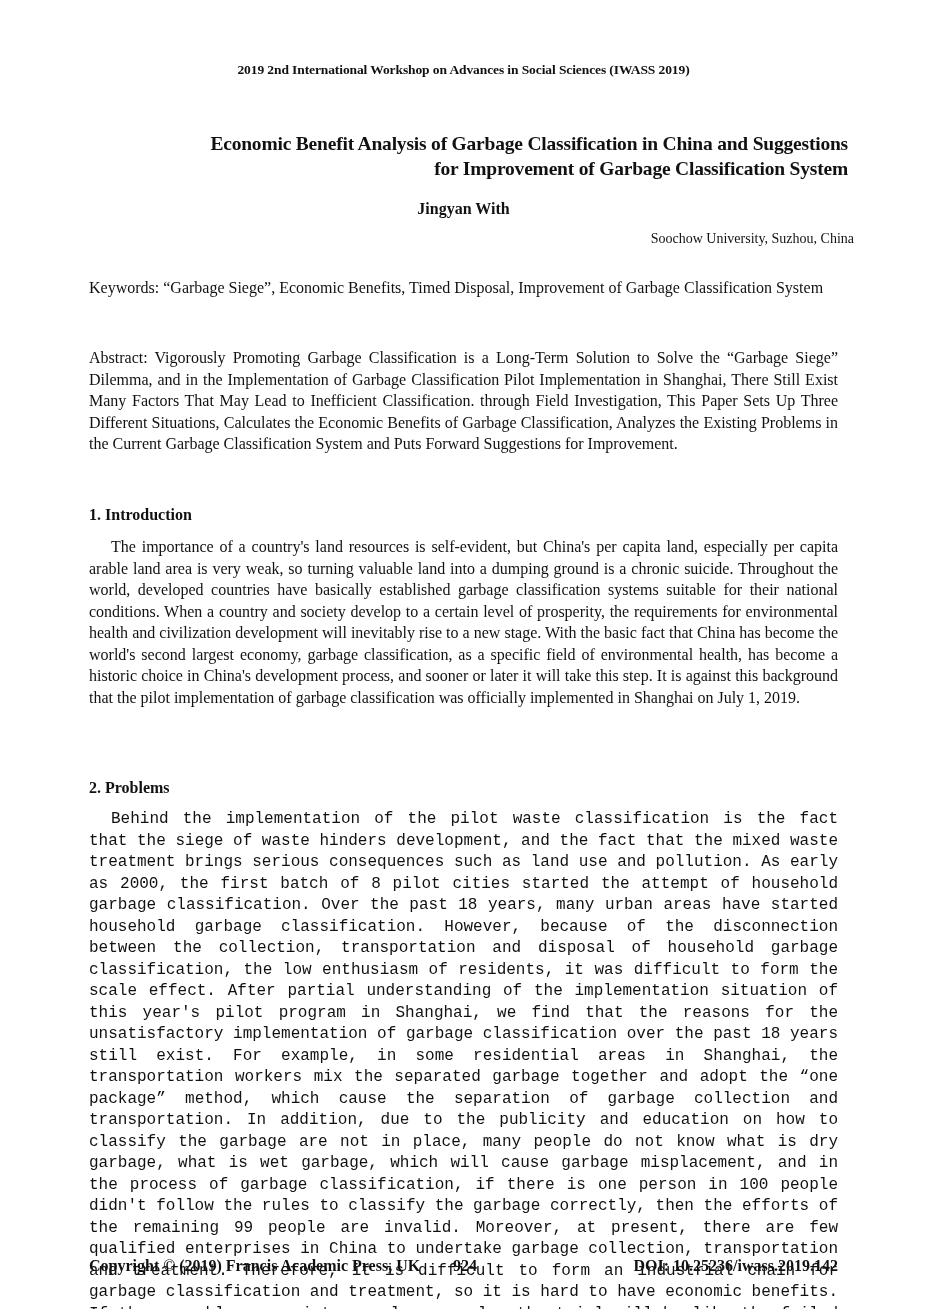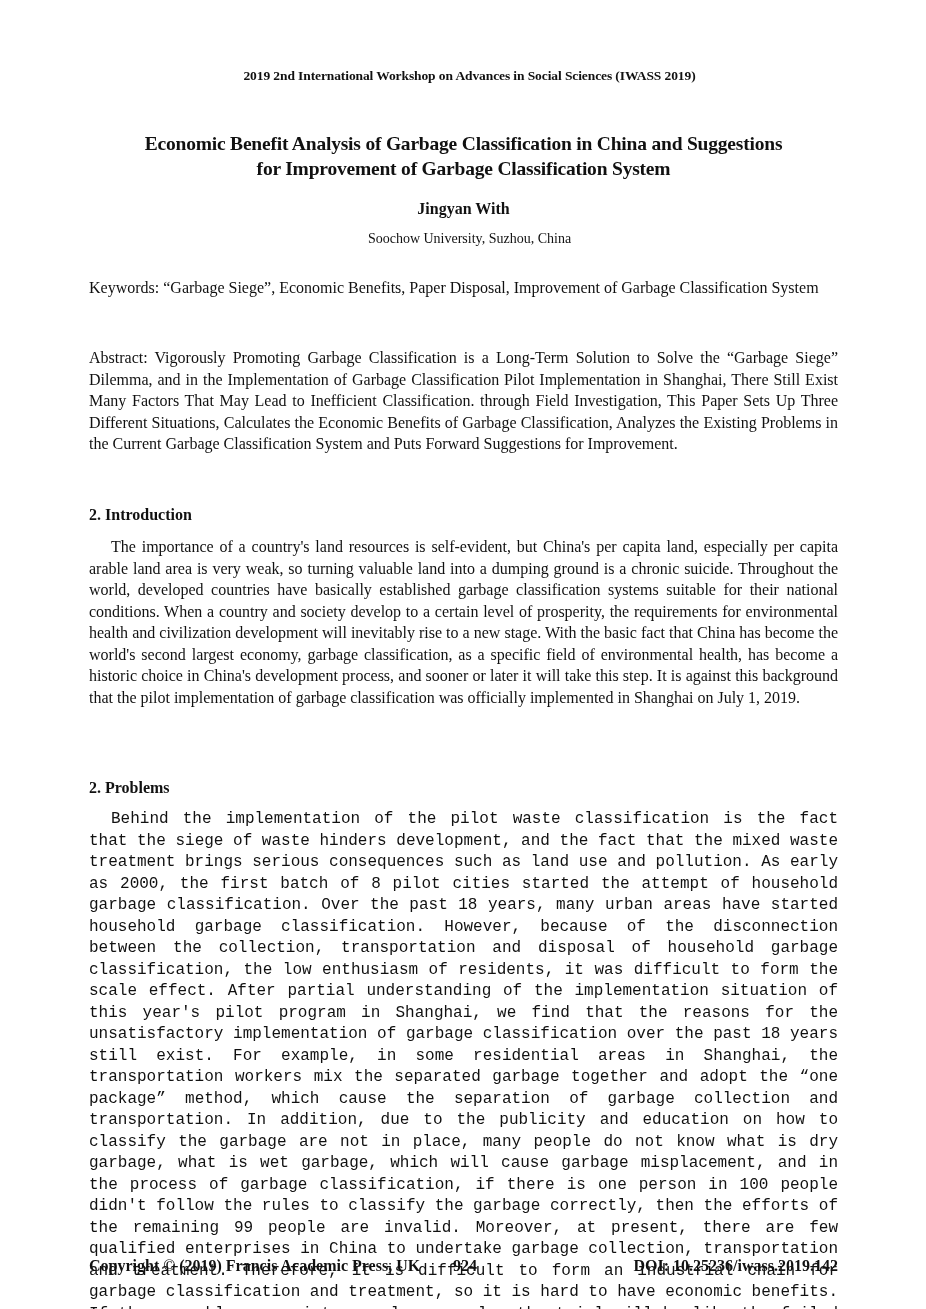--- a/index.html
+++ b/index.html
@@ -23,50 +23,50 @@
     }
     .conf-header {
       position: absolute;
       top: 62px;
       left: 0;
       width: 749px;
       text-align: center;
       font-weight: bold;
       font-size: 13.5px;
       letter-spacing: -0.1px;
-      margin: 6px;
+      margin: 0;
     }
     .paper-title {
       position: absolute;
       top: 131px;
       left: -10px;
       width: 769px;
-      text-align: center;
+      text-align: right;
       font-weight: bold;
       font-size: 19.5px;
       line-height: 25px;
       margin: 0;
       letter-spacing: -0.2px;
     }
     .author {
       position: absolute;
       top: 200px;
       left: 0;
       width: 749px;
       text-align: center;
       font-weight: bold;
       font-size: 16px;
       margin: 0;
     }
     .affiliation {
       position: absolute;
       top: 231px;
-      left: 6px;
+      left: 16px;
       width: 749px;
-      text-align: center;
+      text-align: right;
       font-size: 14px;
       margin: 0;
     }
     .block {
       position: absolute;
       left: 0;
       width: 749px;
       font-size: 16px;
       line-height: 21.5px;
       text-align: justify;
@@ -112,29 +112,29 @@
   <h1 class="paper-title">
     <span>Economic Benefit Analysis of Garbage Classification in China and Suggestions</span><br>
     <span>for Improvement of Garbage Classification System</span>
   </h1>
 
   <p class="author">Jingyan With</p>
   <p class="affiliation">Soochow University, Suzhou, China</p>
 
   <p class="block keywords">
     <span class="label">Keywords:</span>
-    <span>“Garbage Siege”, Economic Benefits, Paper Disposal, Improvement of Garbage Classification System</span>
+    <span>“Garbage Siege”, Economic Benefits, Timed Disposal, Improvement of Garbage Classification System</span>
   </p>
 
   <p class="block abstract">
     <span class="label">Abstract:</span>
     <span>Vigorously Promoting Garbage Classification is a Long-Term Solution to Solve the “Garbage Siege” Dilemma, and in the Implementation of Garbage Classification Pilot Implementation in Shanghai, There Still Exist Many Factors That May Lead to Inefficient Classification. through Field Investigation, This Paper Sets Up Three Different Situations, Calculates the Economic Benefits of Garbage Classification, Analyzes the Existing Problems in the Current Garbage Classification System and Puts Forward Suggestions for Improvement.</span>
   </p>
 
-  <h2 class="section-heading intro-heading">2. Introduction</h2>
+  <h2 class="section-heading intro-heading">1. Introduction</h2>
   <p class="block intro-body">The importance of a country's land resources is self-evident, but China's per capita land, especially per capita arable land area is very weak, so turning valuable land into a dumping ground is a chronic suicide. Throughout the world, developed countries have basically established garbage classification systems suitable for their national conditions. When a country and society develop to a certain level of prosperity, the requirements for environmental health and civilization development will inevitably rise to a new stage. With the basic fact that China has become the world's second largest economy, garbage classification, as a specific field of environmental health, has become a historic choice in China's development process, and sooner or later it will take this step. It is against this background that the pilot implementation of garbage classification was officially implemented in Shanghai on July 1, 2019.</p>
 
   <h2 class="section-heading problems-heading">2. Problems</h2>
   <p class="block problems-body">Behind the implementation of the pilot waste classification is the fact that the siege of waste hinders development, and the fact that the mixed waste treatment brings serious consequences such as land use and pollution. As early as 2000, the first batch of 8 pilot cities started the attempt of household garbage classification. Over the past 18 years, many urban areas have started household garbage classification. However, because of the disconnection between the collection, transportation and disposal of household garbage classification, the low enthusiasm of residents, it was difficult to form the scale effect. After partial understanding of the implementation situation of this year's pilot program in Shanghai, we find that the reasons for the unsatisfactory implementation of garbage classification over the past 18 years still exist. For example, in some residential areas in Shanghai, the transportation workers mix the separated garbage together and adopt the “one package” method, which cause the separation of garbage collection and transportation. In addition, due to the publicity and education on how to classify the garbage are not in place, many people do not know what is dry garbage, what is wet garbage, which will cause garbage misplacement, and in the process of garbage classification, if there is one person in 100 people didn't follow the rules to classify the garbage correctly, then the efforts of the remaining 99 people are invalid. Moreover, at present, there are few qualified enterprises in China to undertake garbage collection, transportation and treatment. Therefore, it is difficult to form an industrial chain for garbage classification and treatment, so it is hard to have economic benefits. If these problems persist on a large scale, the trial will be like the failed attempts of the past 18 years. When garbage sorting is implemented in cities which are less developed than Shanghai in the future, such situation will be more common than in</p>
 
   <div class="footer">
     <span class="copyright">Copyright © (2019) Francis Academic Press, UK</span>
     <span class="page-num">924</span>
     <span class="doi">DOI: 10.25236/iwass.2019.142</span>
   </div>

